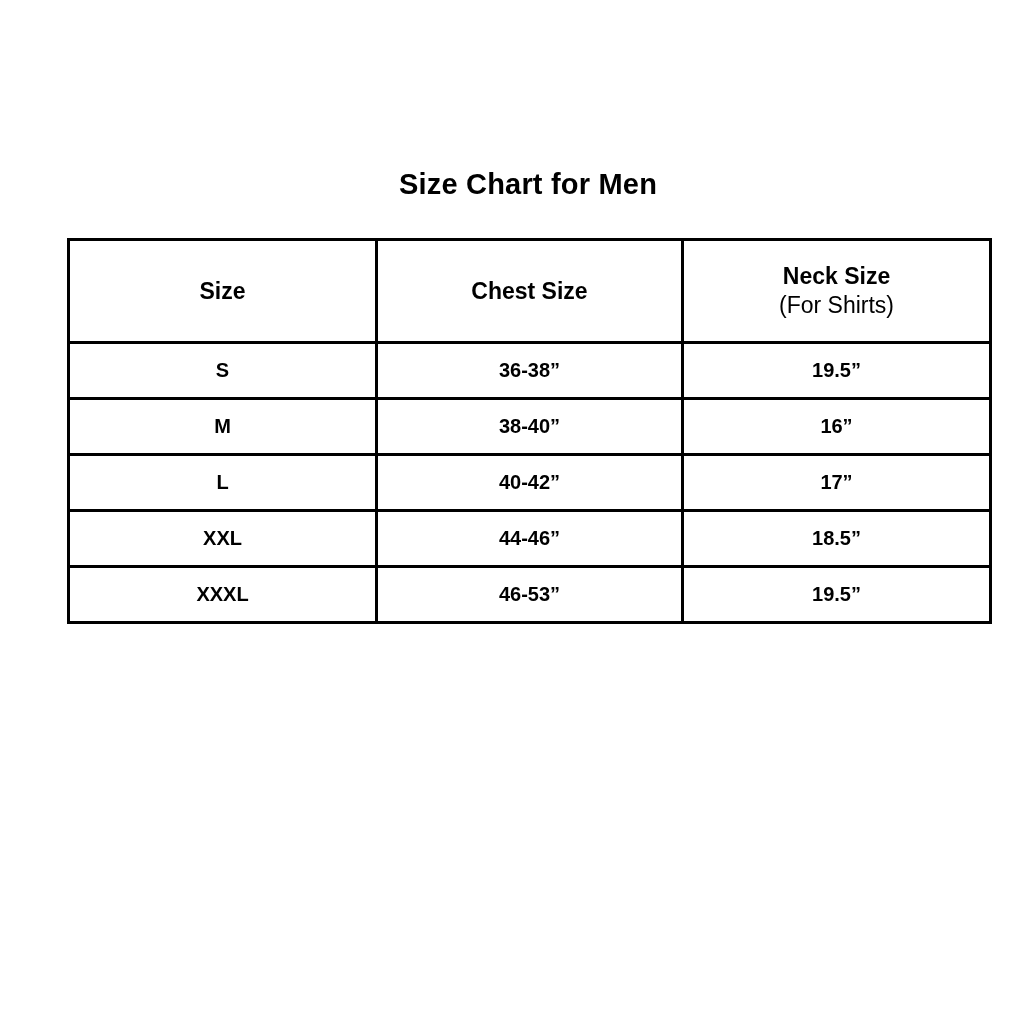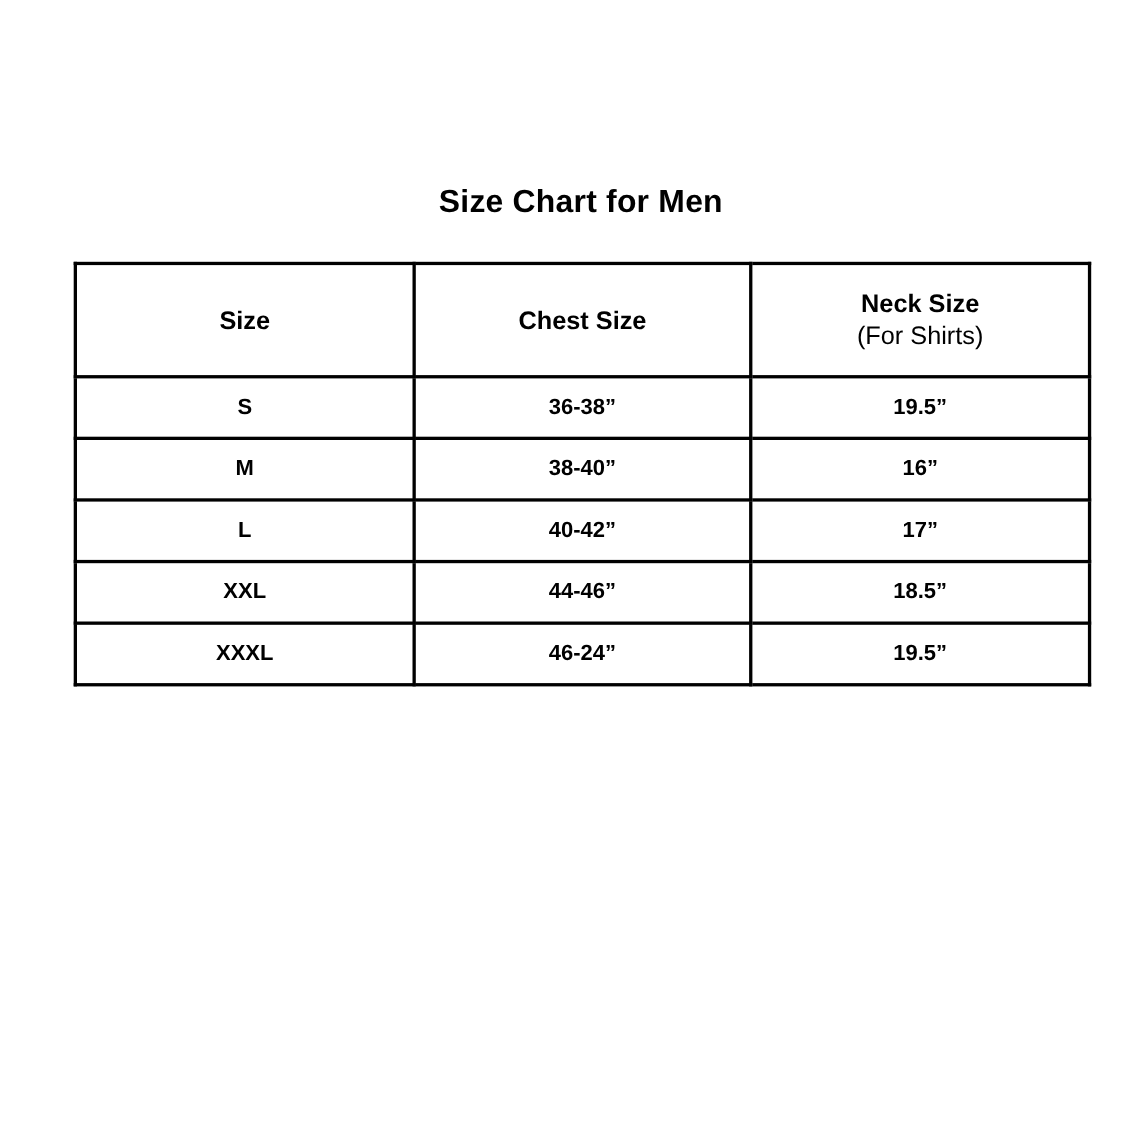--- a/index.html
+++ b/index.html
@@ -117,20 +117,20 @@
           <td>40-42”</td>
           <td>17”</td>
         </tr>
         <tr>
           <td>XXL</td>
           <td>44-46”</td>
           <td>18.5”</td>
         </tr>
         <tr>
           <td>XXXL</td>
-          <td>46-24”</td>
+          <td>46-53”</td>
           <td>19.5”</td>
         </tr>
       </tbody>
     </table>
   </div>
 
 </div>
 
 </body></html>

